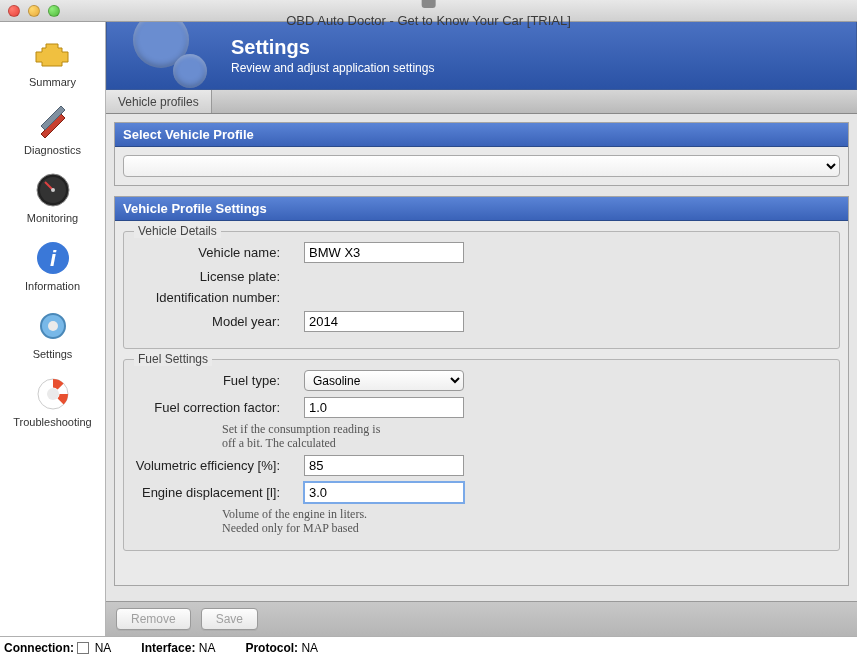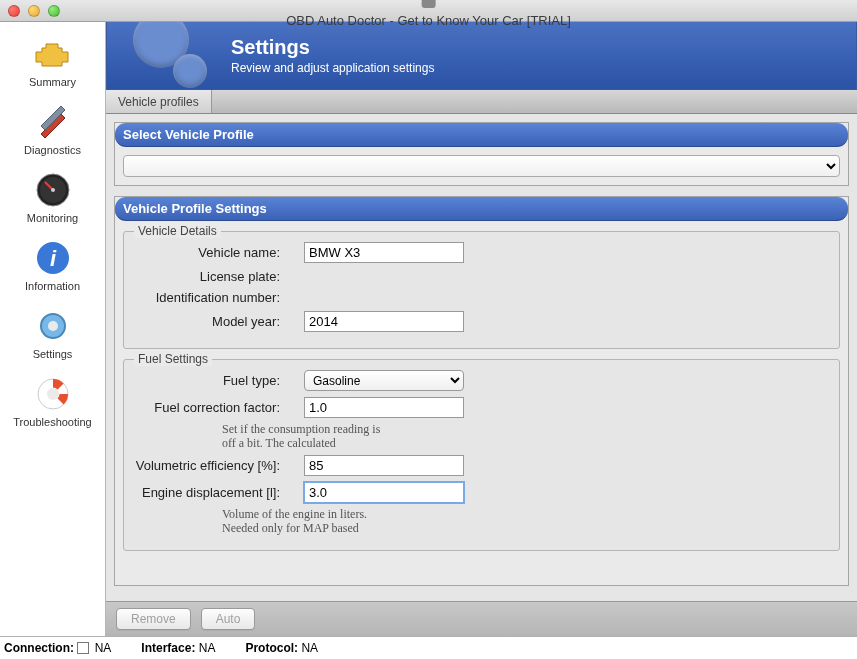--- a/index.html
+++ b/index.html
@@ -33,21 +33,21 @@
     .banner-text p { font-size: 12px; }
 
     
     .tabrow { height: 24px; background: linear-gradient(#d6d6d6, #b9b9b9); border-bottom: 1px solid #888; display: flex; align-items: stretch; }
     .tab { padding: 0 12px; display: flex; align-items: center; background: linear-gradient(#e8e8e8, #d0d0d0); border-right: 1px solid #999; font-size: 12px; color: #444; }
 
     .inner { padding: 8px; flex:1; overflow:hidden; }
 
     
     .groupbox { border: 1px solid #a5a5a5; background: #eaeaea; margin-bottom: 10px; }
-    .group-head { background: linear-gradient(#5a84d6, #3a62b8); color: #fff; font-weight: bold; font-size: 13px; padding: 4px 8px; border-bottom: 1px solid #2a4a8a; border-radius: 11px; }
+    .group-head { background: linear-gradient(#5a84d6, #3a62b8); color: #fff; font-weight: bold; font-size: 13px; padding: 4px 8px; border-bottom: 1px solid #2a4a8a; }
     .group-body { padding: 8px; background: #eaeaea; }
 
     .profile-select { width: 100%; height: 22px; border: 1px solid #aaa; border-radius: 4px; background: linear-gradient(#fff,#f0f0f0); padding: 0 6px; font-size: 12px; }
 
     .settings-body { display: flex; gap: 0; padding: 10px 8px 8px 8px; }
     .image-col { width: 300px; display: flex; flex-direction: column; align-items: center; padding-top: 80px; }
     .car-img { width: 230px; height: 126px; border:1px solid #bbb; background: linear-gradient(#9fc8ef 0%, #9fc8ef 55%, #b5d07a 55%, #9bb860 100%); position:relative; overflow:hidden; margin-bottom: 18px;}
     .car-body { position:absolute; bottom:22px; left:35px; width:160px; height:54px; background:#1a2742; border-radius: 14px 28px 6px 6px / 18px 30px 6px 6px; }
     .car-top { position:absolute; bottom:58px; left:55px; width:110px; height:34px; background:#1a2742; border-radius: 18px 24px 0 0 / 24px 28px 0 0;}
     .car-win { position:absolute; bottom:60px; left:65px; width:88px; height:26px; background: linear-gradient(#a8c4e8,#7a9cc8); border-radius: 10px 18px 0 0; }
@@ -225,21 +225,21 @@
               </div>
               <div class="hint">Volume of the engine in liters. Needed only for MAP based</div>
             </div>
           </div>
         </div>
       </div>
     </div>
 
     <div class="bottom-bar">
       <button class="btn" disabled="">Remove</button>
-      <button class="btn" disabled="">Auto</button>
+      <button class="btn" disabled="">Save</button>
     </div>
   </div>
 </div>
 
 <div class="status">
   <span>
     <span class="lbl">Connection:</span>
     <span class="chk"></span>
     <span>NA</span>
   </span>

